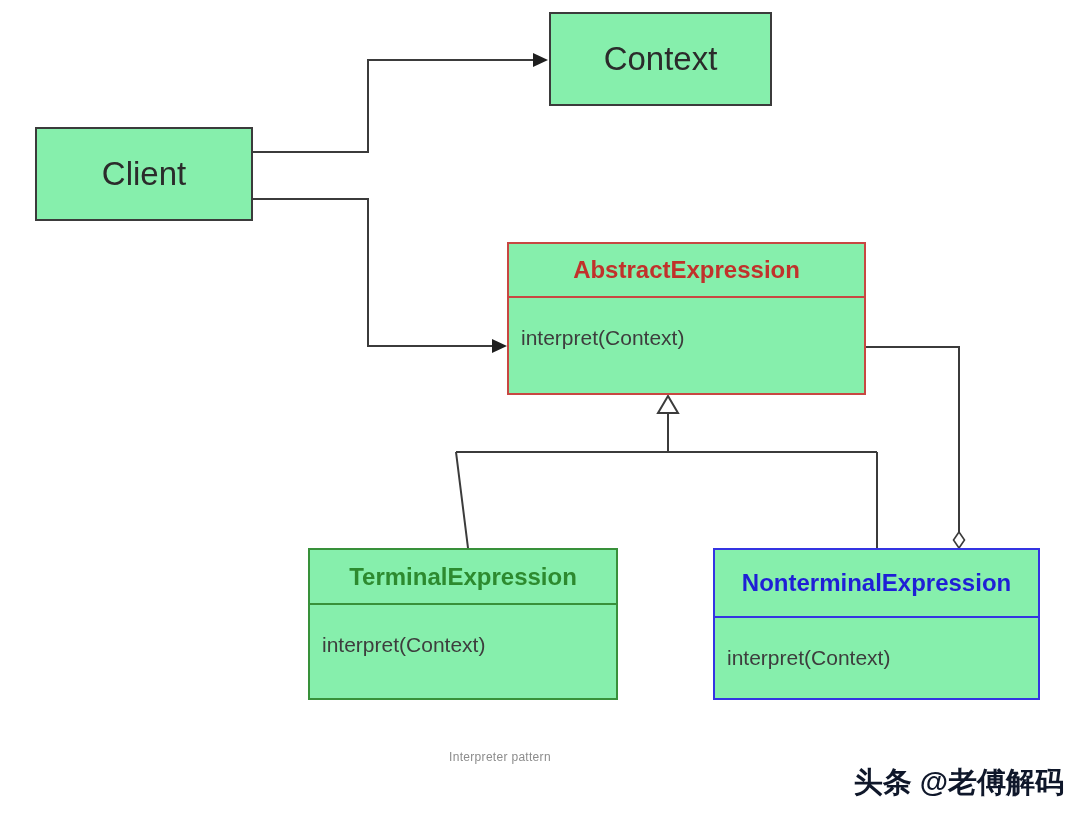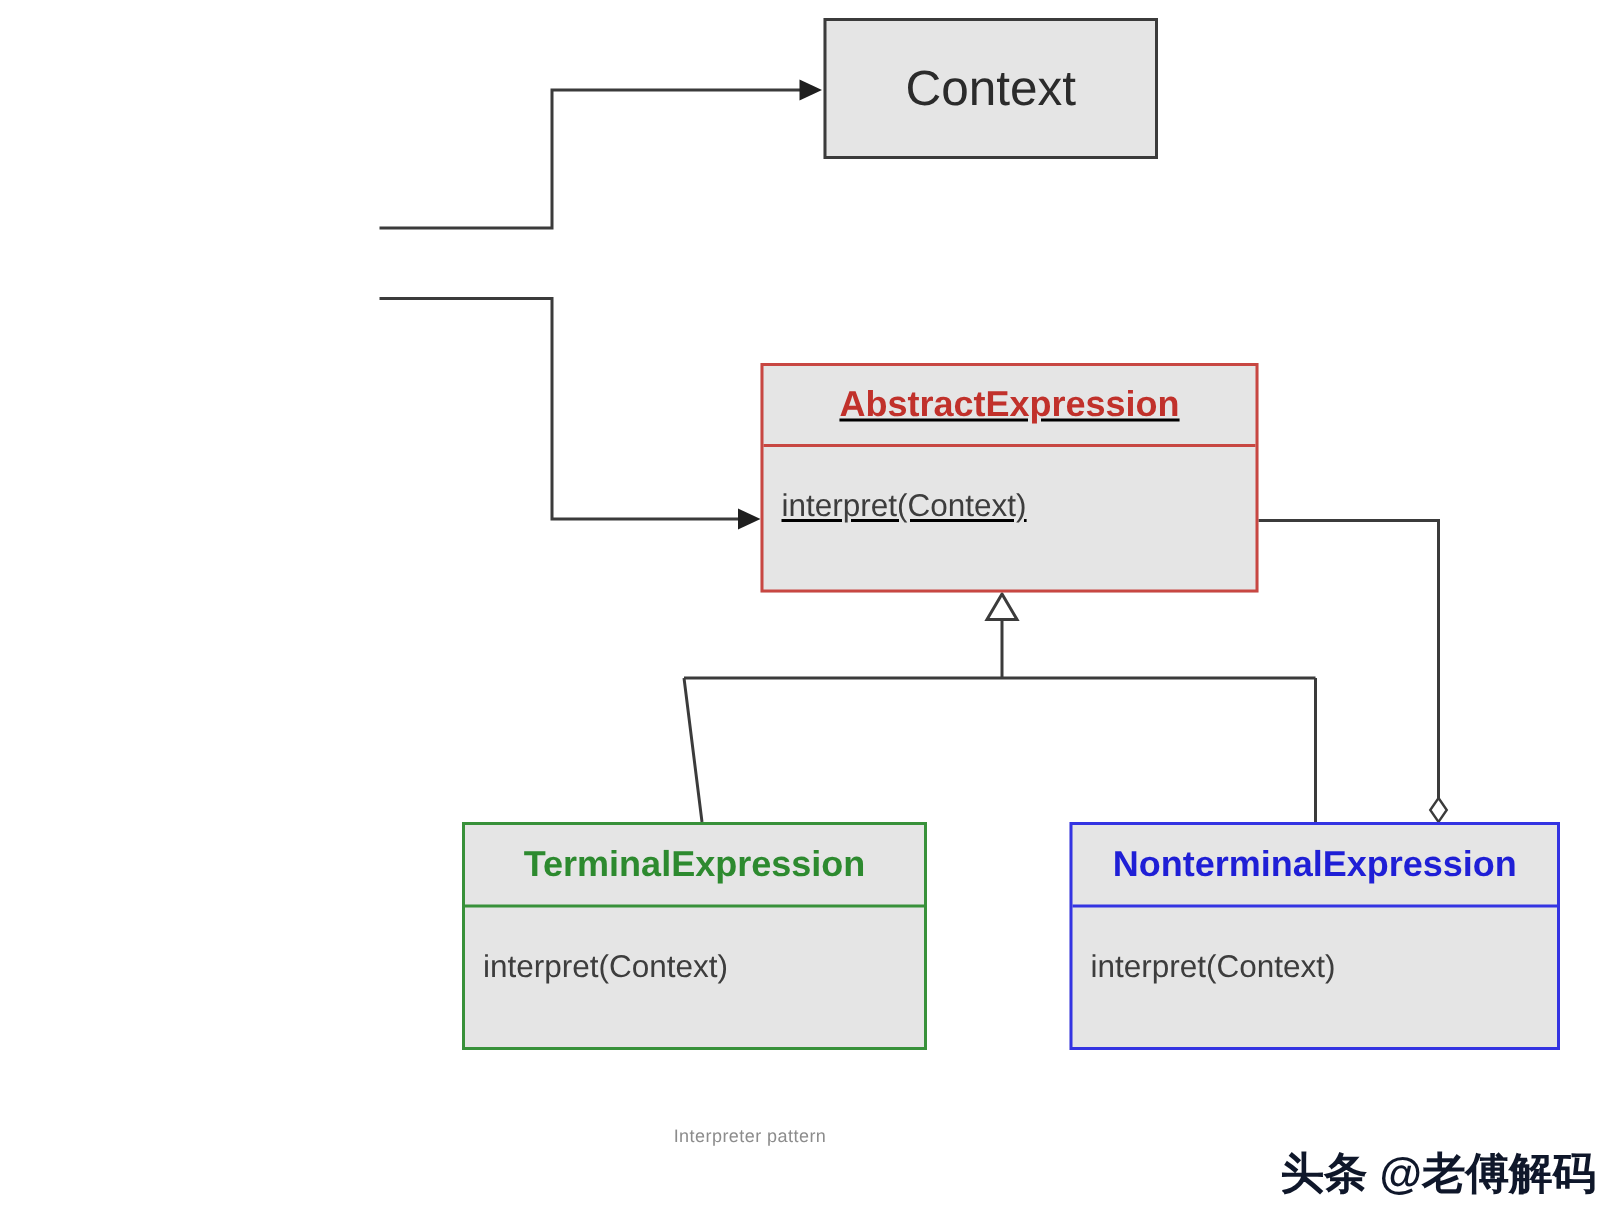--- a/index.html
+++ b/index.html
@@ -18,21 +18,21 @@
   .wires {
     position: absolute;
     left: 0;
     top: 0;
     width: 1080px;
     height: 818px;
   }
   .box {
     position: absolute;
     box-sizing: border-box;
-    background: #e5e5e5;
+    background: #86efac;
   }
   .plainbox {
     border: 2px solid #3b3b3b;
     display: flex;
     align-items: center;
     justify-content: center;
     font-size: 33px;
     color: #2b2b2b;
   }
   .client  { left: 35px;  top: 127px; width: 218px; height: 94px; }
@@ -51,37 +51,36 @@
     font-size: 24px;
   }
   .classbox .class-body {
     flex: 1;
     padding: 28px 0 0 12px;
     font-size: 21px;
     color: #3d3d3d;
     text-align: left;
   }
   .abstract {
-    left: 507px; top: 242px; width: 332px; height: 153px;
+    left: 507px; top: 242px; width: 359px; height: 153px;
     border: 2px solid #c84742;
-    text-decoration: underline;
   }
   .abstract .class-title { height: 54px; border-bottom: 2px solid #c84742; color: #c1312b; }
 
   .terminal {
     left: 308px; top: 548px; width: 310px; height: 152px;
     border: 2px solid #38913a;
   }
   .terminal .class-title { height: 55px; border-bottom: 2px solid #38913a; color: #2d8a2f; }
 
   .nonterminal {
     left: 713px; top: 548px; width: 327px; height: 152px;
     border: 2px solid #3434e2;
   }
-  .nonterminal .class-title { height: 55px; border-bottom: 2px solid #3434e2; color: #1f1fd6; }
+  .nonterminal .class-title { height: 68px; border-bottom: 2px solid #3434e2; color: #1f1fd6; }
 
   .caption {
     position: absolute;
     left: 360px;
     top: 750px;
     width: 280px;
     text-align: center;
     font-size: 12px;
     letter-spacing: 0.3px;
     color: #8c8c8c;
@@ -114,20 +113,23 @@
     <polygon points="817,347 832,340 832,354" fill="#1f1f1f"></polygon>
     <polygon points="959,532 964.5,540 959,548 953.5,540" fill="#ffffff" stroke="#3b3b3b" stroke-width="1.6"></polygon>
 
     <path d="M 668 412 V 452" fill="none" stroke="#3b3b3b" stroke-width="2"></path>
     <path d="M 456 452 H 877" fill="none" stroke="#3b3b3b" stroke-width="2"></path>
     <path d="M 456 452 L 468 548" fill="none" stroke="#3b3b3b" stroke-width="2"></path>
     <path d="M 877 452 V 548" fill="none" stroke="#3b3b3b" stroke-width="2"></path>
     <polygon points="668,396 658,413 678,413" fill="#ffffff" stroke="#3b3b3b" stroke-width="2"></polygon>
   </svg>
 
+  <div class="box plainbox client">
+    <span>Client</span>
+  </div>
 
   <div class="box plainbox context">
     <span>Context</span>
   </div>
 
   <div class="box classbox abstract">
     <div class="class-title">AbstractExpression</div>
     <div class="class-body">interpret(Context)</div>
   </div>
 

